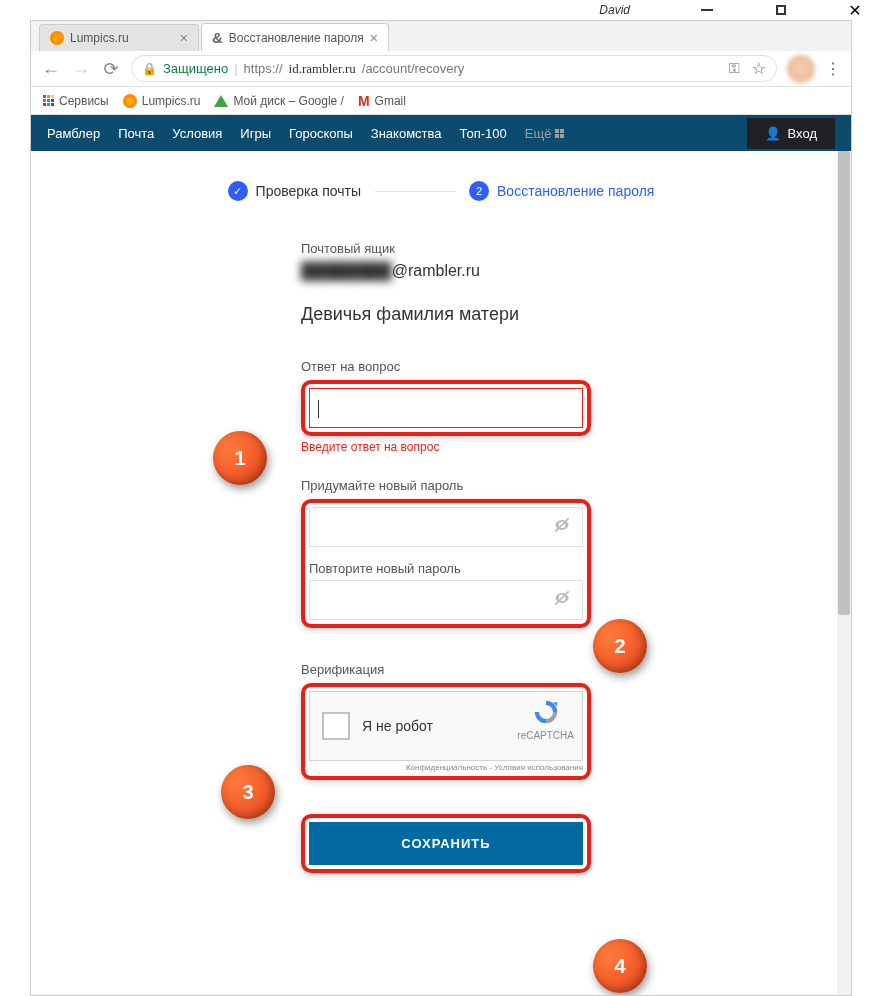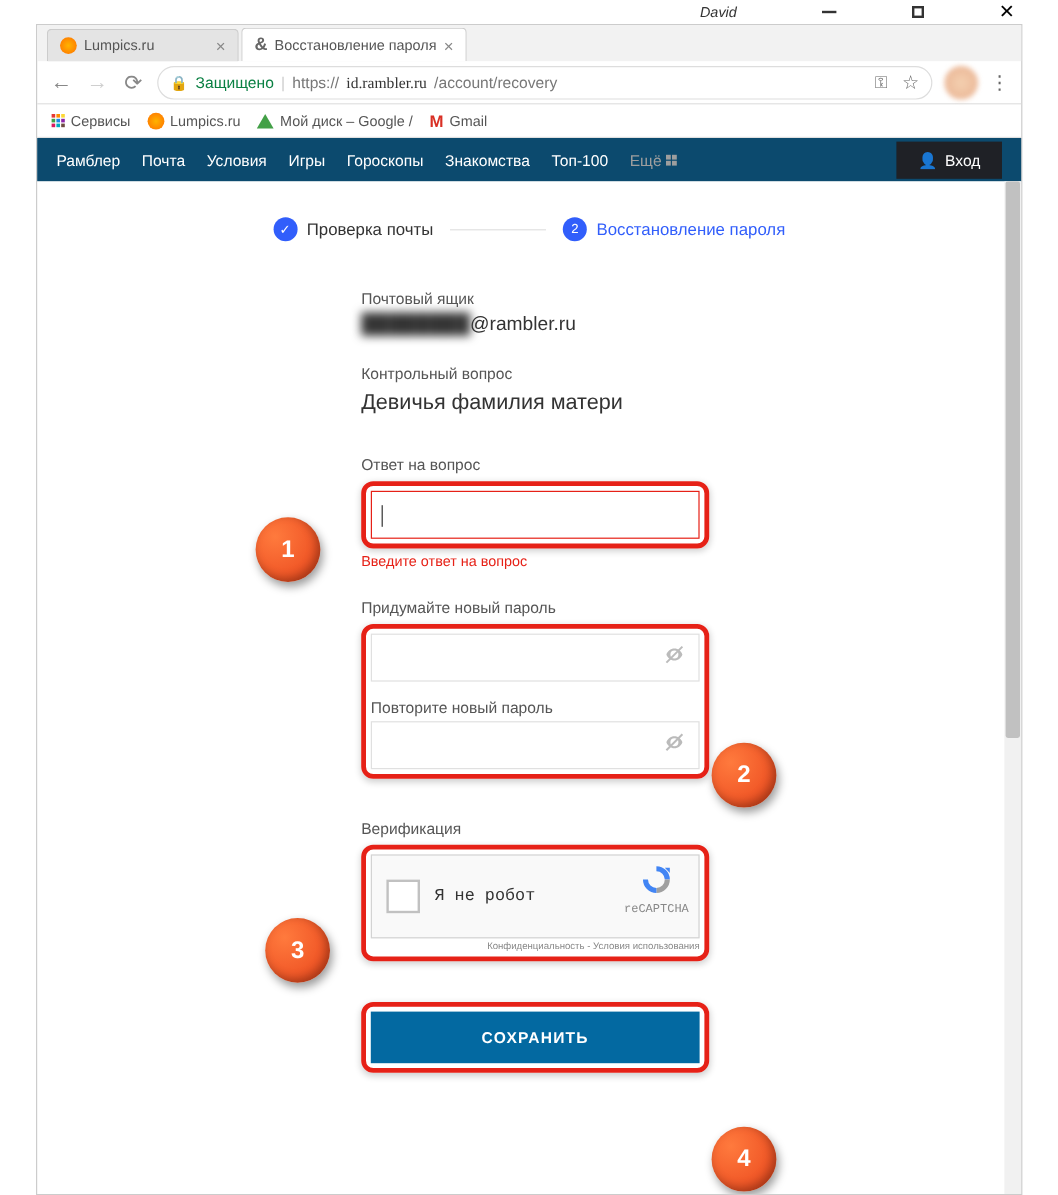--- a/index.html
+++ b/index.html
@@ -1,19 +1,19 @@
 <!DOCTYPE html>
 <html><head>
 <meta charset="utf-8">
 <style>
 * { box-sizing: border-box; margin: 0; padding: 0; }
 body { font-family: Arial, sans-serif; background: #fff; width: 882px; height: 996px; position: relative; overflow: hidden; }
 
 
-.window-chrome { position: absolute; top: 0; left: 0; right: 0; height: 20px; display: flex; justify-content: flex-end; align-items: center; padding-right: 36px; gap: 60px; font-size: 12px; }
+.window-chrome { position: absolute; top: 0; left: 0; right: 0; height: 20px; display: flex; justify-content: flex-end; align-items: center; padding-right: 20px; gap: 60px; font-size: 12px; }
 .win-user { font-style: italic; color: #333; margin-right: 10px; }
 .win-btn { width: 14px; height: 14px; cursor: pointer; display: flex; align-items: center; justify-content: center; }
 .win-min { border-bottom: 2px solid #333; width: 12px; height: 1px; }
 .win-max { border: 2px solid #333; width: 10px; height: 10px; }
 .win-close { font-size: 16px; }
 
 .browser-frame { position: absolute; top: 20px; left: 30px; right: 30px; bottom: 0; border: 1px solid #ccc; background: #fff; display: flex; flex-direction: column; }
 
 
 .tabs { display: flex; background: #f2f2f2; height: 30px; align-items: flex-end; padding-left: 8px; }
@@ -74,21 +74,21 @@
 
 .hl-box { border: 4px solid #e62117; border-radius: 10px; padding: 4px; margin-bottom: 4px; box-shadow: 0 2px 6px rgba(0,0,0,0.2); }
 .input-field { width: 100%; border: 1px solid #ccc; padding: 10px; font-size: 14px; height: 40px; }
 .cursor-line { display: inline-block; width: 1px; height: 18px; background: #333; margin-left: 8px; margin-top: 11px; }
 .error-text { color: #e62117; font-size: 12px; margin-top: 4px; margin-bottom: 24px; }
 
 .pw-group .label-sm { margin-top: 14px; margin-bottom: 4px; }
 .pw-field { position: relative; border: 1px solid #e0e0e0; height: 40px; }
 .eye-icon { position: absolute; right: 10px; top: 50%; transform: translateY(-50%); color: #bbb; font-size: 16px; }
 
-.captcha-box { border: 1px solid #d3d3d3; background: #f9f9f9; padding: 12px; display: flex; align-items: center; position: relative; height: 70px; font-family: Liberation Mono, monospace; }
+.captcha-box { border: 1px solid #d3d3d3; background: #f9f9f9; padding: 12px; display: flex; align-items: center; position: relative; height: 70px; }
 .captcha-check { width: 28px; height: 28px; border: 2px solid #c1c1c1; background: #fff; margin-right: 12px; cursor: pointer; }
 .captcha-label { font-size: 14px; color: #333; }
 .captcha-right { position: absolute; right: 8px; top: 6px; text-align: center; font-size: 10px; color: #888; }
 .recaptcha-logo { width: 28px; height: 28px; margin: 0 auto 2px; }
 .captcha-footer { font-size: 8px; color: #888; text-align: right; margin-top: 2px; }
 
 .save-btn { width: 100%; background: #0369a1; color: #fff; border: none; padding: 14px; font-size: 13px; font-weight: bold; letter-spacing: 1px; cursor: pointer; }
 
 
 .marker { position: absolute; width: 54px; height: 54px; border-radius: 50%; background: radial-gradient(circle at 30% 30%, #ff7a3d, #e8431a); box-shadow: inset -3px -3px 8px rgba(0,0,0,0.3), 2px 4px 8px rgba(0,0,0,0.4); color: #fff; display: flex; align-items: center; justify-content: center; font-weight: bold; font-size: 20px; z-index: 100; }
@@ -210,21 +210,20 @@
       </div>
     </div>
 
     <div class="form-area">
 
       <div class="label-sm">Почтовый ящик</div>
       <div class="value-md">
         <span class="blurred">████████</span><span>@rambler.ru</span>
       </div>
 
-      <div class="label-sm">Контрольный вопрос</div>
       <div class="value-md" style="font-size:18px">Девичья фамилия матери</div>
 
       <div style="height:10px"></div>
       <div class="label-sm">Ответ на вопрос</div>
       <div class="hl-box">
         <div class="input-field" style="border-color:#e62117;padding:0">
           <span class="cursor-line"></span>
         </div>
       </div>
       <div class="error-text">Введите ответ на вопрос</div>

